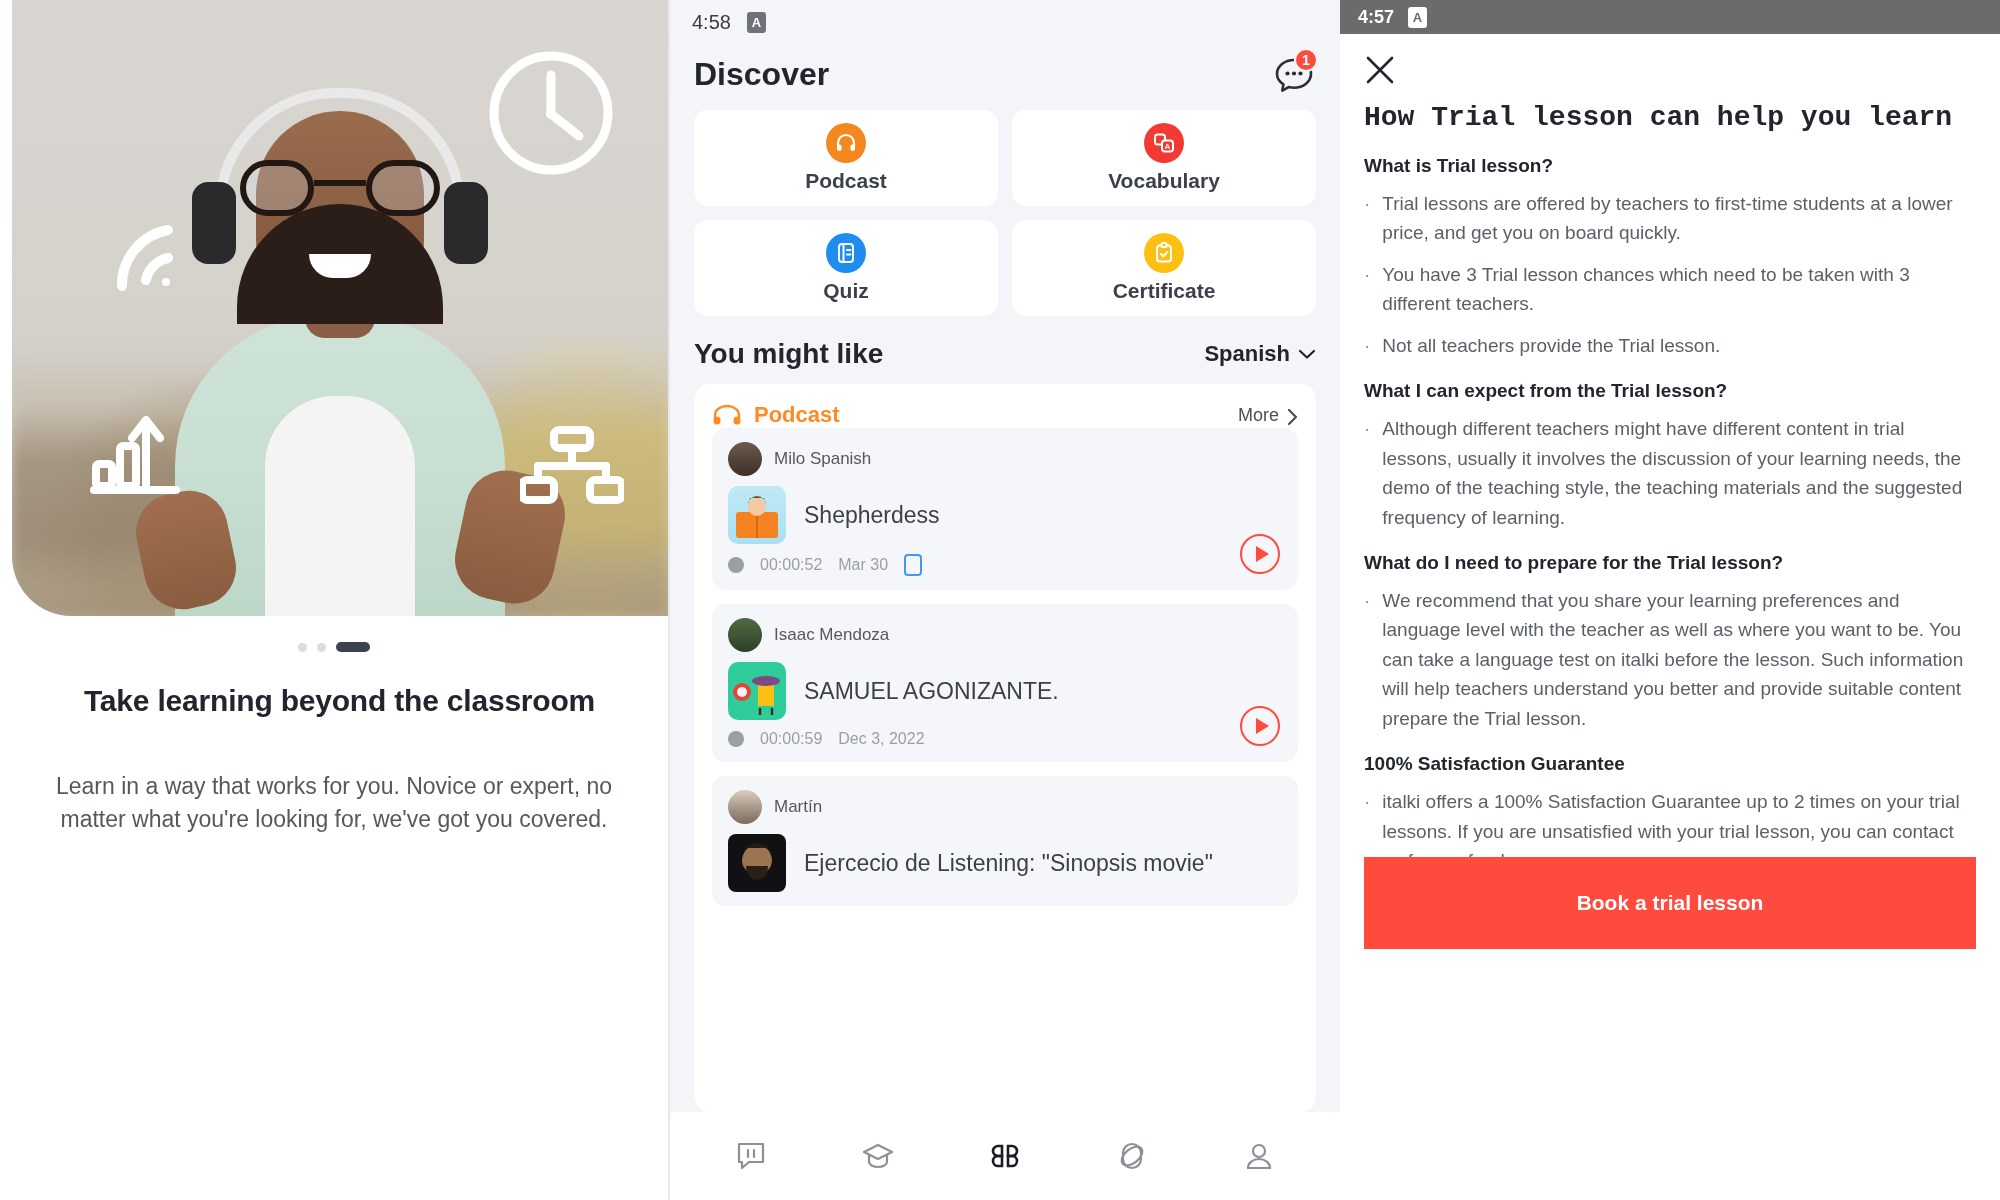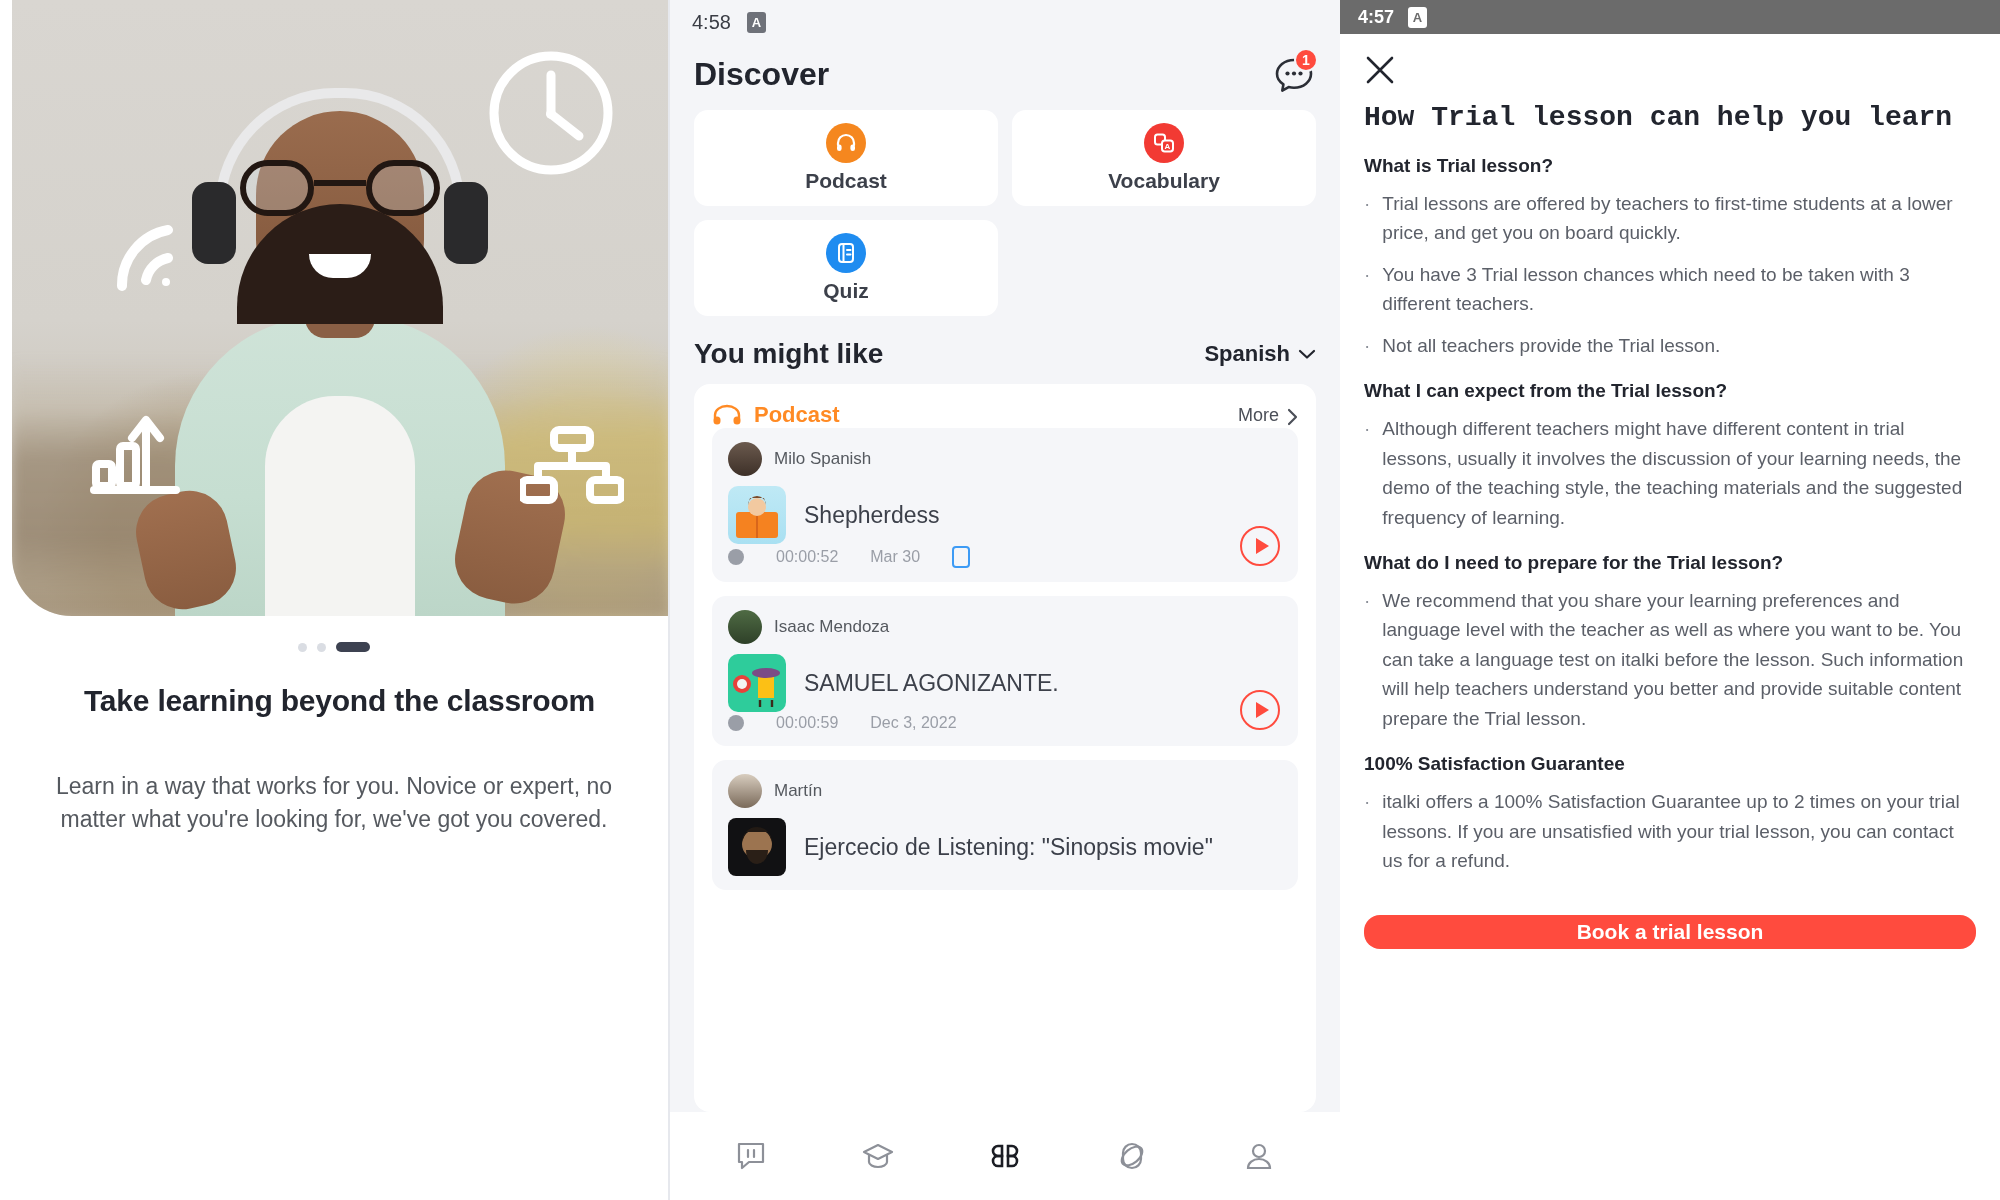--- a/index.html
+++ b/index.html
@@ -156,21 +156,21 @@
   .pod-more { display:flex; align-items:flex-end; gap:8px; font-size:18px; color:#4b4f58; cursor:pointer; }
   .pod-desc { font-size:18px; color:#9a9ea7; margin:14px 0 16px 0; }
 
   .ep { background:#f5f6f9; border-radius:14px; padding:14px 16px; margin-bottom:14px; position:relative; cursor:pointer; }
   .ep-top { display:flex; align-items:center; gap:12px; }
   .ep-av { width:34px; height:34px; border-radius:50%; background:#cfc8c0; overflow:hidden; flex:0 0 34px; }
   .ep-author { font-size:17px; color:#55595f; }
   .ep-mid { display:flex; align-items:center; gap:18px; margin-top:10px; }
   .ep-thumb { width:58px; height:58px; border-radius:10px; flex:0 0 58px; overflow:hidden; position:relative; }
   .ep-name { font-size:23px; color:#3c404a; }
-  .ep-bot { display:flex; align-items:center; gap:32px; margin-top:2px; font-size:16px; color:#9a9ea7; }
+  .ep-bot { display:flex; align-items:center; gap:16px; margin-top:10px; font-size:16px; color:#9a9ea7; }
   .clock-ico { width:16px; height:16px; border-radius:50%; background:#9a9ea7; flex:0 0 16px; }
   .scr-ico { width:18px; height:22px; border:2px solid #3d9bf5; border-radius:4px; }
   .play-btn {
     position:absolute; right:18px; bottom:16px; width:40px; height:40px; border-radius:50%;
     border:2.5px solid #ff4b3e; display:flex; align-items:center; justify-content:center; cursor:pointer;
   }
   .play-tri { width:0; height:0; border-left:13px solid #ff4b3e; border-top:8px solid transparent; border-bottom:8px solid transparent; margin-left:4px; }
 
   .tabbar { height:88px; background:#fff; display:flex; align-items:center; justify-content:space-around; padding:0 18px; }
   .tabitem { cursor:pointer; display:flex; align-items:center; justify-content:center; width:64px; height:64px; }
@@ -183,22 +183,22 @@
   .x-btn { width:36px; height:36px; cursor:pointer; }
   .tr-body { padding:4px 24px 10px 24px; flex:1; overflow:hidden; }
   .tr-h1 { font-size:28px; font-weight:700; color:#22252e; margin-bottom:22px;font-family:Liberation Mono, monospace; }
   .tr-h2 { font-size:19px; font-weight:700; color:#22252e; margin:20px 0 12px 0; }
   .tr-h2.first { margin-top:0; }
   .tr-li { display:flex; gap:12px; margin-bottom:12px; }
   .tr-bullet { color:#8b8f98; font-size:19px; line-height:1.55; flex:0 0 auto; }
   .tr-text { font-size:19px; line-height:1.55; color:#5b5f68; }
   .tr-footer { padding:0 24px 28px 24px; }
   .tr-btn {
-    width:100%; background:#ff4b3e; color:#fff; border:none; border-radius:16px;
-    padding:5px 0; font-size:21px; font-weight:700; cursor:pointer;
+    width:100%; background:#ff4b3e; color:#fff; border:none; border-radius:0;
+    padding:34px 0; font-size:21px; font-weight:700; cursor:pointer;
     font-family:"Liberation Sans", sans-serif;
   }
 </style>
 </head>
 <body>
 
 <div class="stage">
 
   <section class="panel-onboarding">
 
@@ -309,20 +309,30 @@
         <span class="tile-ico" style="background:#1f8cf0">
           <svg width="24" height="24" viewBox="0 0 24 24" fill="none" stroke="#fff" stroke-width="2" stroke-linecap="round">
             <rect x="5" y="3" width="14" height="18" rx="3"></rect>
             <path d="M9.5 3.5 v17"></path>
             <path d="M13 9 h3.5 M13 13.5 h3.5"></path>
           </svg>
         </span>
         <span class="tile-label">Quiz</span>
       </div>
 
+      <div class="tile">
+        <span class="tile-ico" style="background:#fcc015">
+          <svg width="24" height="24" viewBox="0 0 24 24" fill="none" stroke="#fff" stroke-width="2" stroke-linecap="round" stroke-linejoin="round">
+            <rect x="5" y="4.5" width="14" height="16" rx="3"></rect>
+            <rect x="9.5" y="2" width="5" height="4" rx="1.5" fill="#fcc015"></rect>
+            <path d="M9 13 l2.3 2.3 L15.3 11"></path>
+          </svg>
+        </span>
+        <span class="tile-label">Certificate</span>
+      </div>
     </div>
 
     <div class="sec-head">
       <span class="sec-title">You might like</span>
       <span class="lang-pick">
         <span>Spanish</span>
         <svg width="18" height="12" viewBox="0 0 18 12" fill="none" stroke="#22252e" stroke-width="2.2" stroke-linecap="round" stroke-linejoin="round">
           <path d="M2 3 L9 9.5 L16 3"></path>
         </svg>
       </span>

